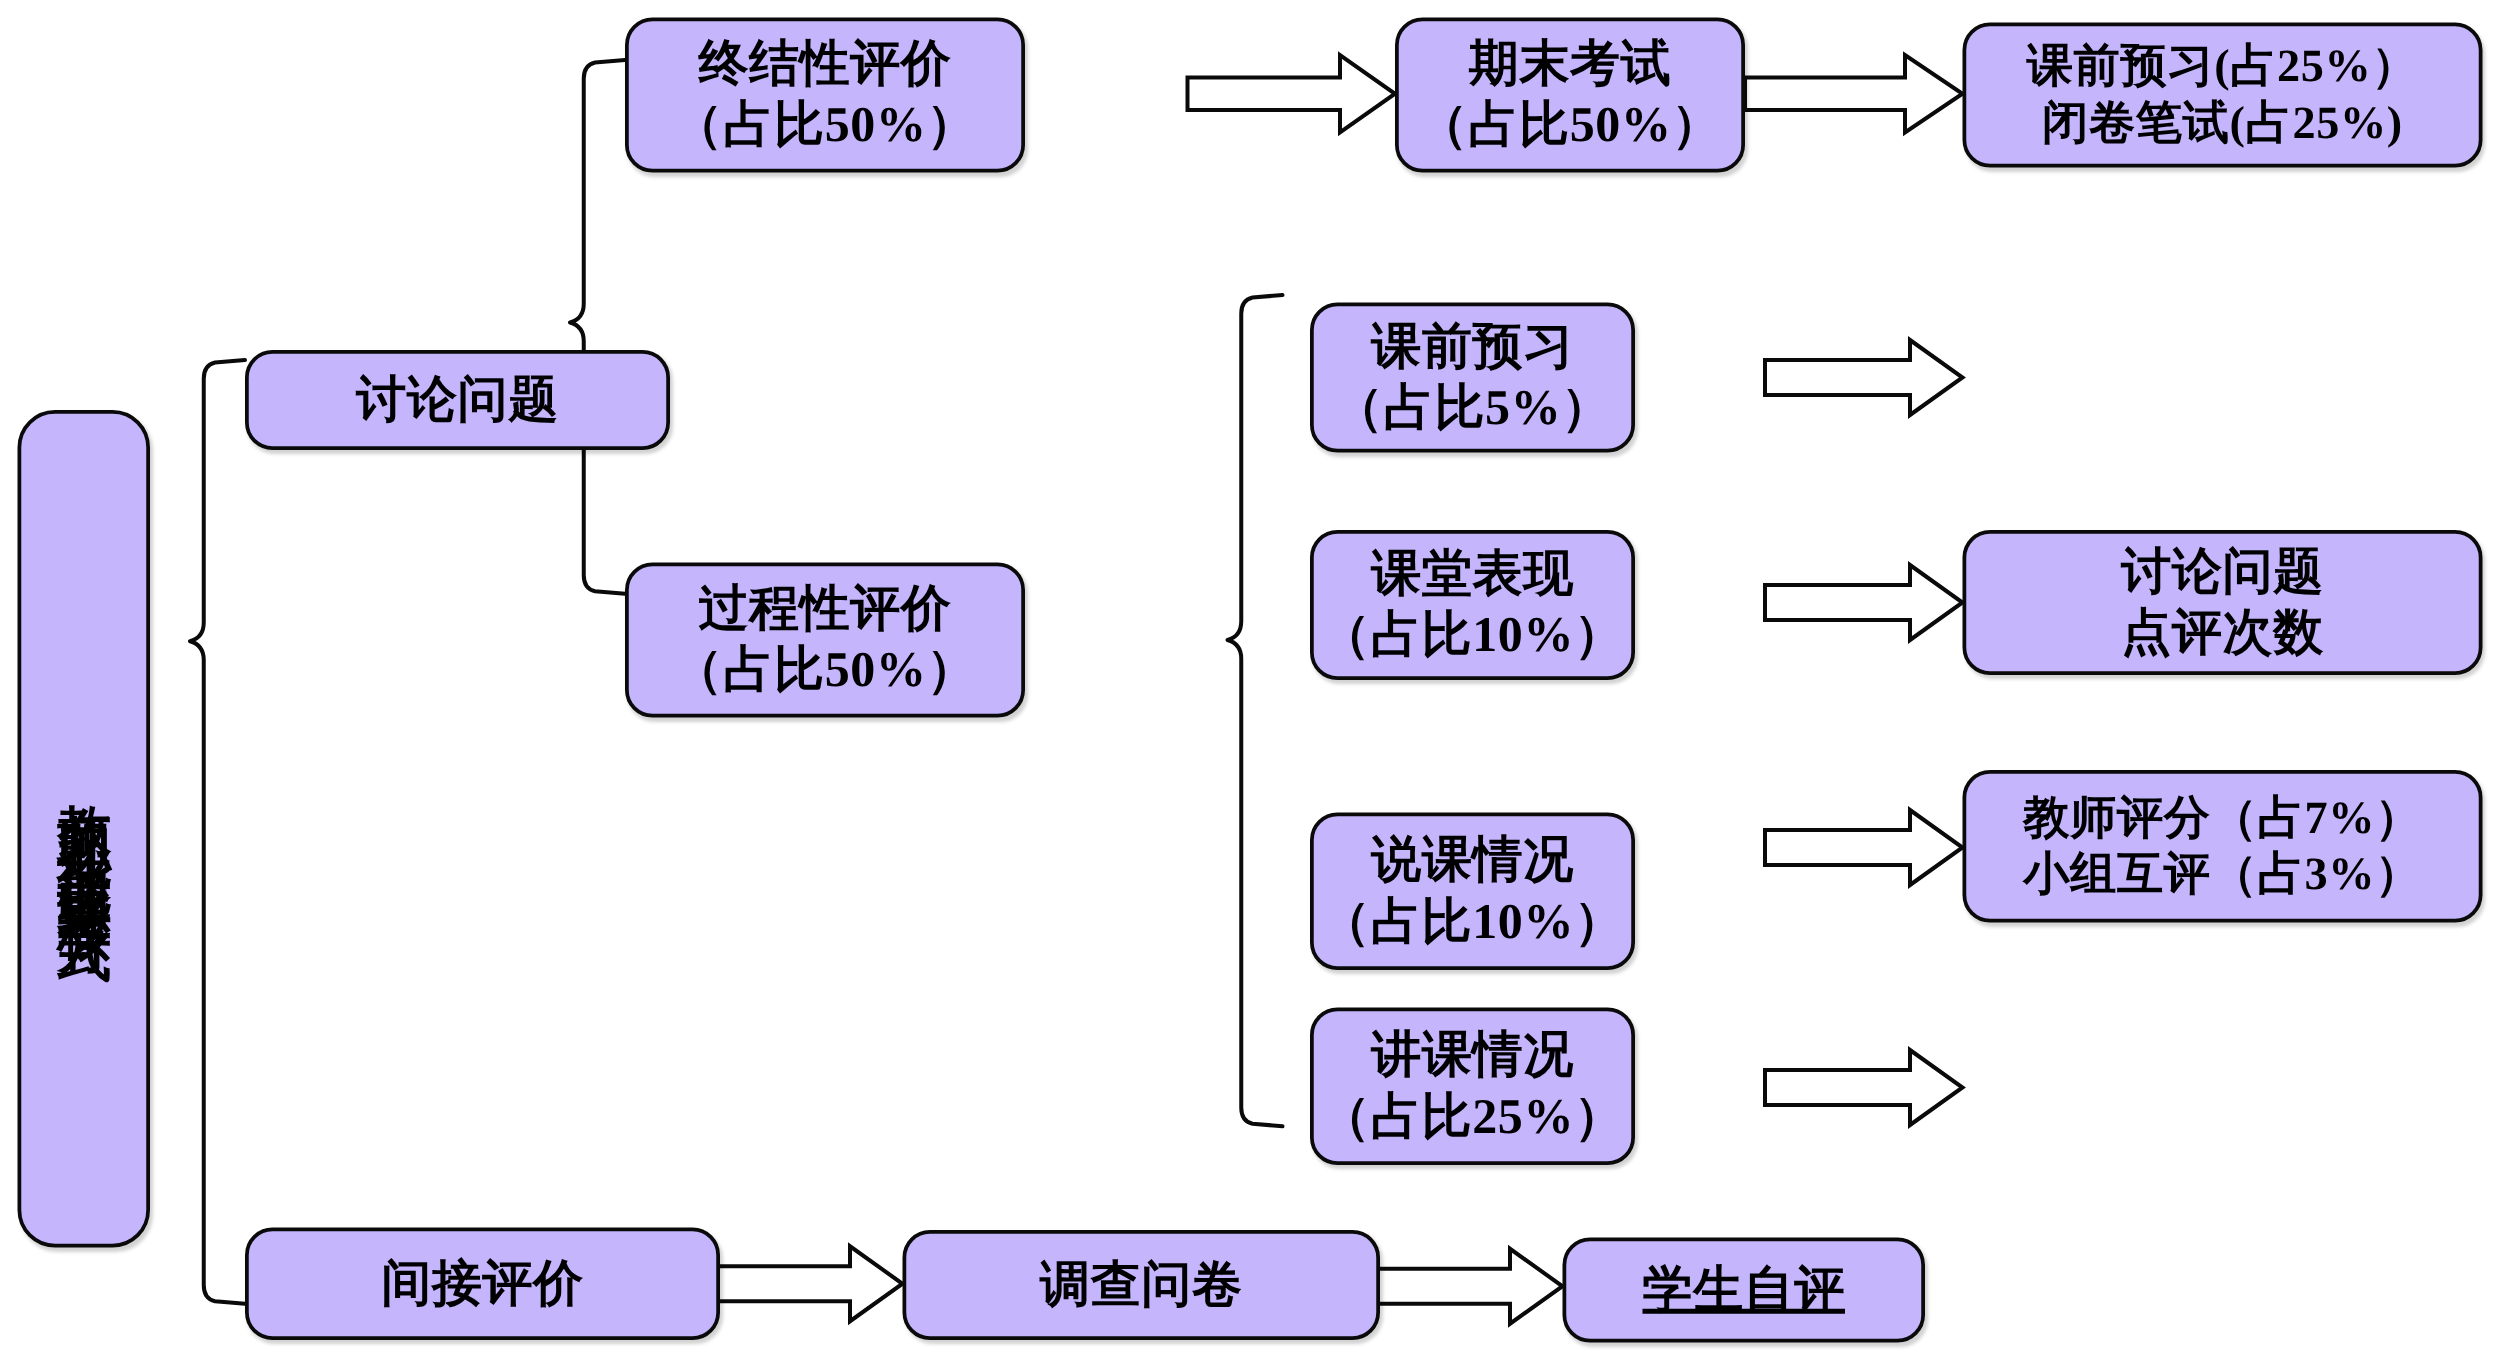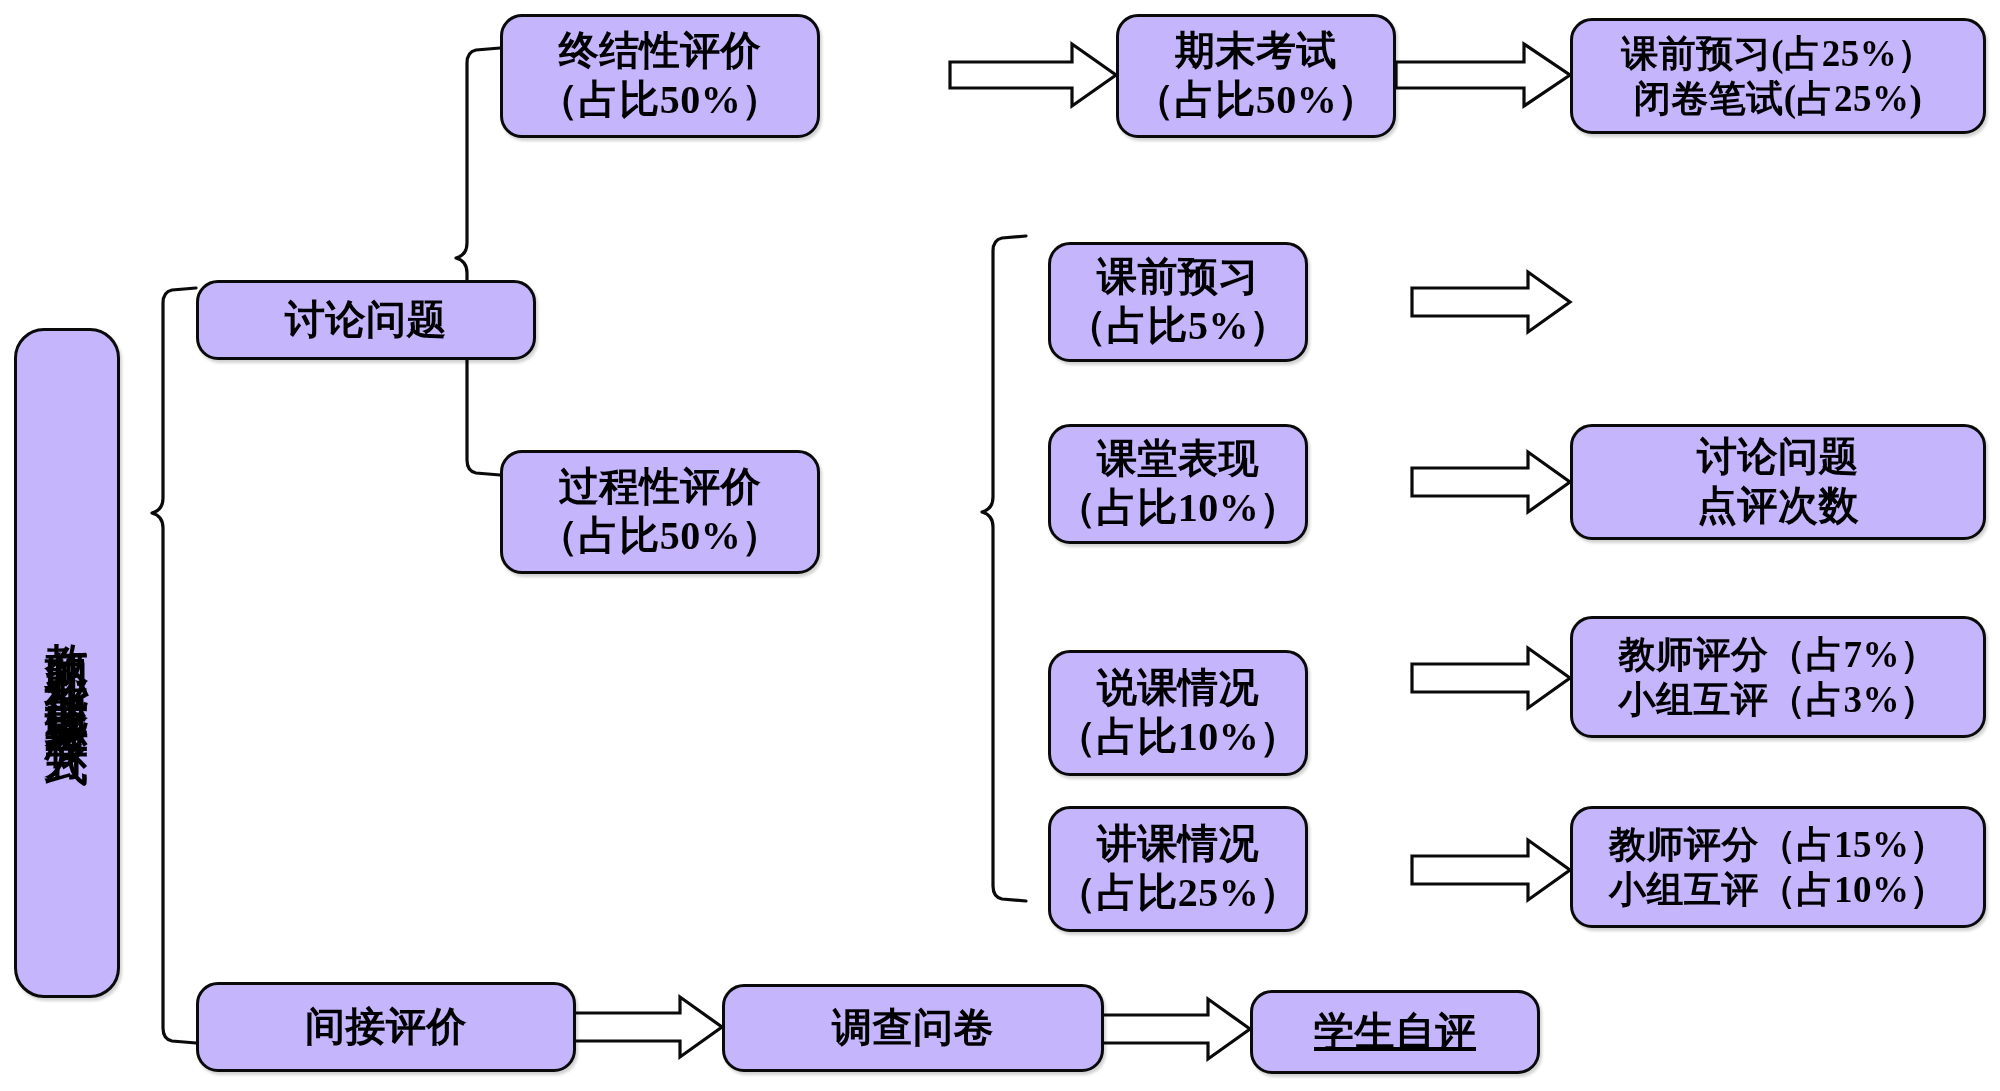--- a/index.html
+++ b/index.html
@@ -160,24 +160,20 @@
   <div class="node-box size-md" style="left:1570px; top:616px; width:416px; height:122px;">
     <span class="txt">教师评分（占7%）
 小组互评（占3%）</span>
   </div>
 
   <div class="node-box size-lg" style="left:1048px; top:806px; width:260px; height:126px;">
     <span class="txt">讲课情况
 （占比25%）</span>
   </div>
 
-  <div class="node-box size-md" style="left:1570px; top:806px; width:416px; height:122px;">
-    <span class="txt">教师评分（占15%）
-小组互评（占10%）</span>
-  </div>
 
   <div class="node-box size-lg" style="left:722px; top:984px; width:382px; height:88px;">
     <span class="txt">调查问卷</span>
   </div>
 
   <div class="node-box size-lg" style="left:1250px; top:990px; width:290px; height:84px;text-decoration:underline;">
     <span class="txt">学生自评</span>
   </div>
 
 </div>

